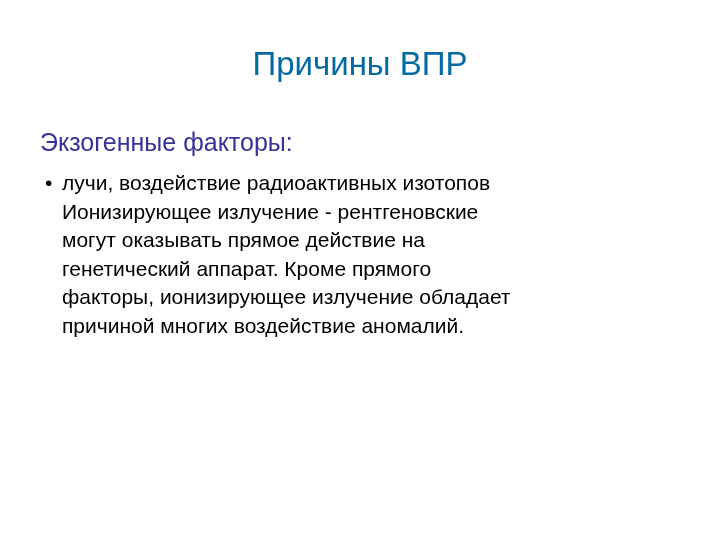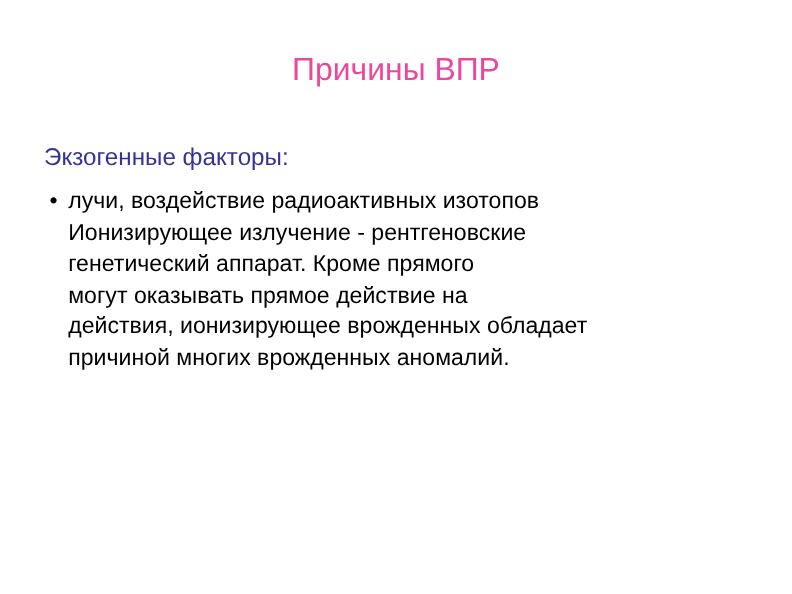--- a/index.html
+++ b/index.html
@@ -19,35 +19,35 @@
     height: 540px;
     background: #ffffff;
     box-sizing: border-box;
   }
   .slide-title {
     position: absolute;
     left: 0;
     top: 44px;
     width: 720px;
     text-align: center;
-    font-size: 29px;
+    font-size: 33px;
     line-height: 40px;
     font-weight: 400;
-    color: #ec4899;
+    color: #0369a1;
     letter-spacing: 0px;
     white-space: nowrap;
   }
   .body-block {
     position: absolute;
     left: 40px;
     top: 128px;
     width: 660px;
   }
   .subtitle-line {
-    font-size: 22px;
+    font-size: 25px;
     line-height: 29px;
     color: #333399;
     font-weight: 400;
     margin: 0 0 12px 0;
     text-align: left;
   }
   .bullet-list {
     list-style: none;
     margin: 0;
     padding: 0;
@@ -89,23 +89,23 @@
   <div class="body-block">
 
     <p class="subtitle-line">Экзогенные факторы:</p>
 
     <ul class="bullet-list">
       <li class="bullet-item">
         <span class="bullet-marker">•</span>
         <span class="bullet-text">
           <span class="ln">лучи, воздействие радиоактивных изотопов</span>
           <span class="ln">Ионизирующее излучение - рентгеновские</span>
+          <span class="ln">могут оказывать прямое действие на</span>
           <span class="ln">генетический аппарат. Кроме прямого</span>
-          <span class="ln">могут оказывать прямое действие на</span>
-          <span class="ln">действия, ионизирующее врожденных обладает</span>
-          <span class="ln">причиной многих врожденных аномалий.</span>
+          <span class="ln">факторы, ионизирующее излучение обладает</span>
+          <span class="ln">причиной многих воздействие аномалий.</span>
         </span>
       </li>
     </ul>
 
   </div>
 
 </div>
 
 </body></html>

